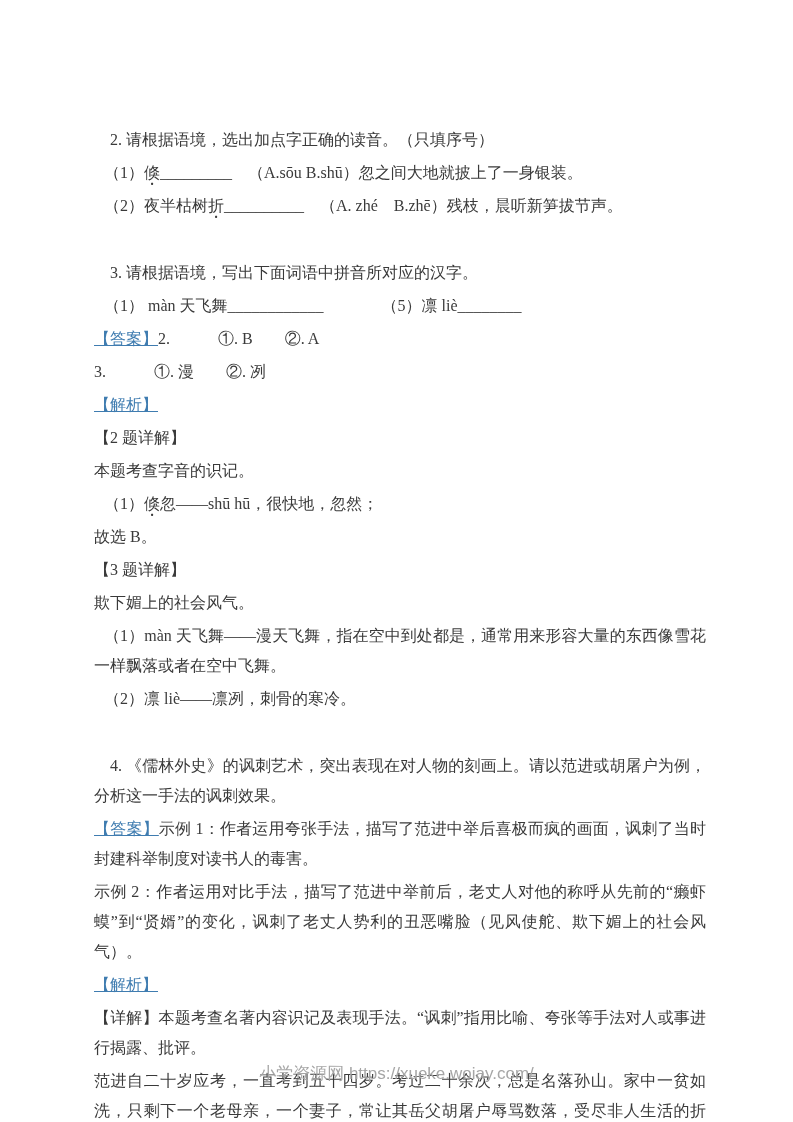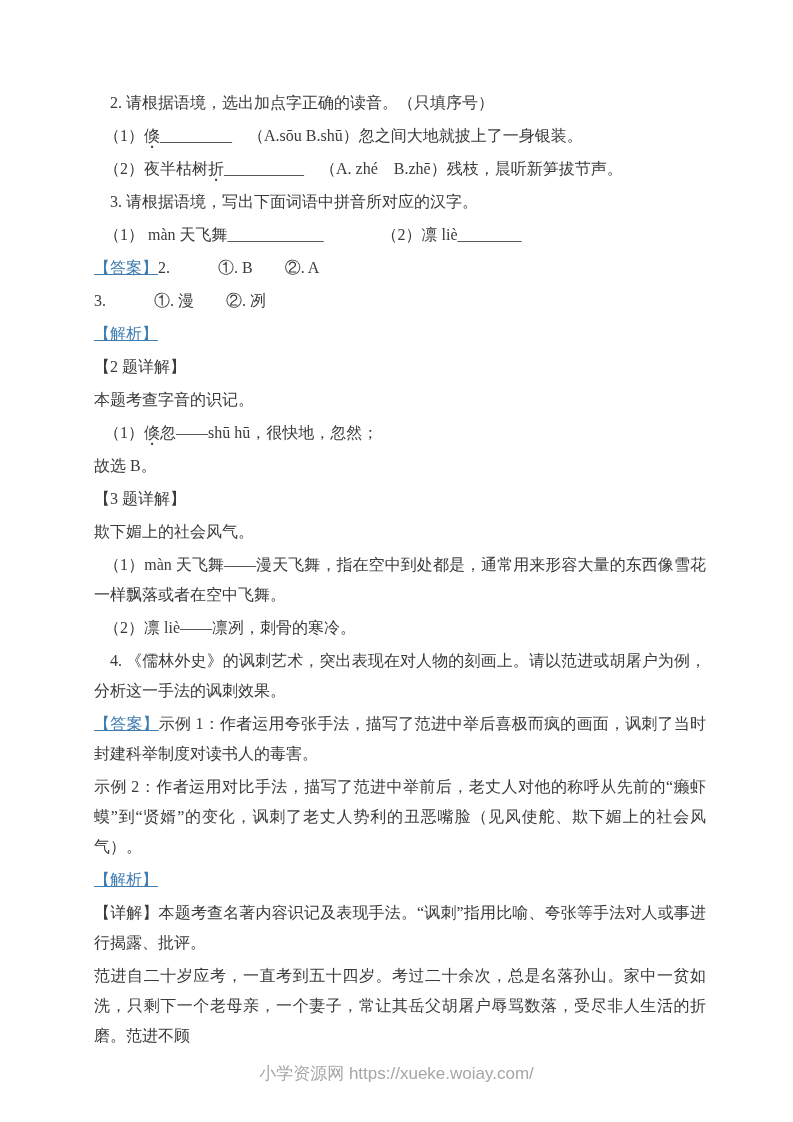--- a/index.html
+++ b/index.html
@@ -8,21 +8,21 @@
     font-family:"Liberation Serif","DejaVu Serif",serif;
     color:#3a3a3a;overflow:hidden;
   }
   .doc{
     position:absolute;top:88px;left:94px;width:612px;
   }
   .para{
     font-size:16px;line-height:30px;margin:0 0 3px 0;
     text-align:justify;word-break:break-all;
   }
-  .indent-num{text-indent:16px;}
+  .indent-num{text-indent:16px;margin-top:37px;}
   .indent-sub{text-indent:10px;}
   .blue{color:#3f7cb0;text-decoration:underline;}
   .emph{position:relative;display:inline-block;text-indent:0;}
   .emph::after{
     content:"·";position:absolute;bottom:-4px;left:50%;
     transform:translateX(-50%);font-weight:bold;font-size:14px;line-height:1;
   }
   .col2{margin-left:58px;}
   .footer{
     position:absolute;top:1062px;left:0;width:793px;text-align:center;
@@ -31,21 +31,21 @@
   }
 </style>
 </head>
 <body>
 
 <div class="doc">
     <div class="para indent-num"><span>2. 请根据语境，选出加点字正确的读音。（只填序号）</span></div>
     <div class="para indent-sub"><span>（1）</span><span class="emph">倏</span><span>_________　（A.sōu B.shū）忽之间大地就披上了一身银装。</span></div>
     <div class="para indent-sub"><span>（2）夜半枯树</span><span class="emph">折</span><span>__________　（A. zhé　B.zhē）残枝，晨听新笋拔节声。</span></div>
     <div class="para indent-num"><span>3. 请根据语境，写出下面词语中拼音所对应的汉字。</span></div>
-    <div class="para indent-sub"><span>（1） màn 天飞舞____________</span><span class="col2">（2）凛 liè________</span></div>
+    <div class="para indent-sub"><span>（1） màn 天飞舞____________</span><span class="col2">（5）凛 liè________</span></div>
     <div class="para"><span class="blue">【答案】</span><span>2.　　　①. B　　②. A</span></div>
     <div class="para"><span>3.　　　①. 漫　　②. 冽</span></div>
     <div class="para"><span class="blue">【解析】</span></div>
     <div class="para"><span>【2 题详解】</span></div>
     <div class="para"><span>本题考查字音的识记。</span></div>
     <div class="para indent-sub"><span>（1）</span><span class="emph">倏</span><span>忽——shū hū，很快地，忽然；</span></div>
     <div class="para"><span>故选 B。</span></div>
     <div class="para"><span>【3 题详解】</span></div>
     <div class="para"><span>欺下媚上的社会风气。</span></div>
     <div class="para indent-sub"><span>（1）màn 天飞舞——漫天飞舞，指在空中到处都是，通常用来形容大量的东西像雪花一样飘落或者在空中飞舞。</span></div>

